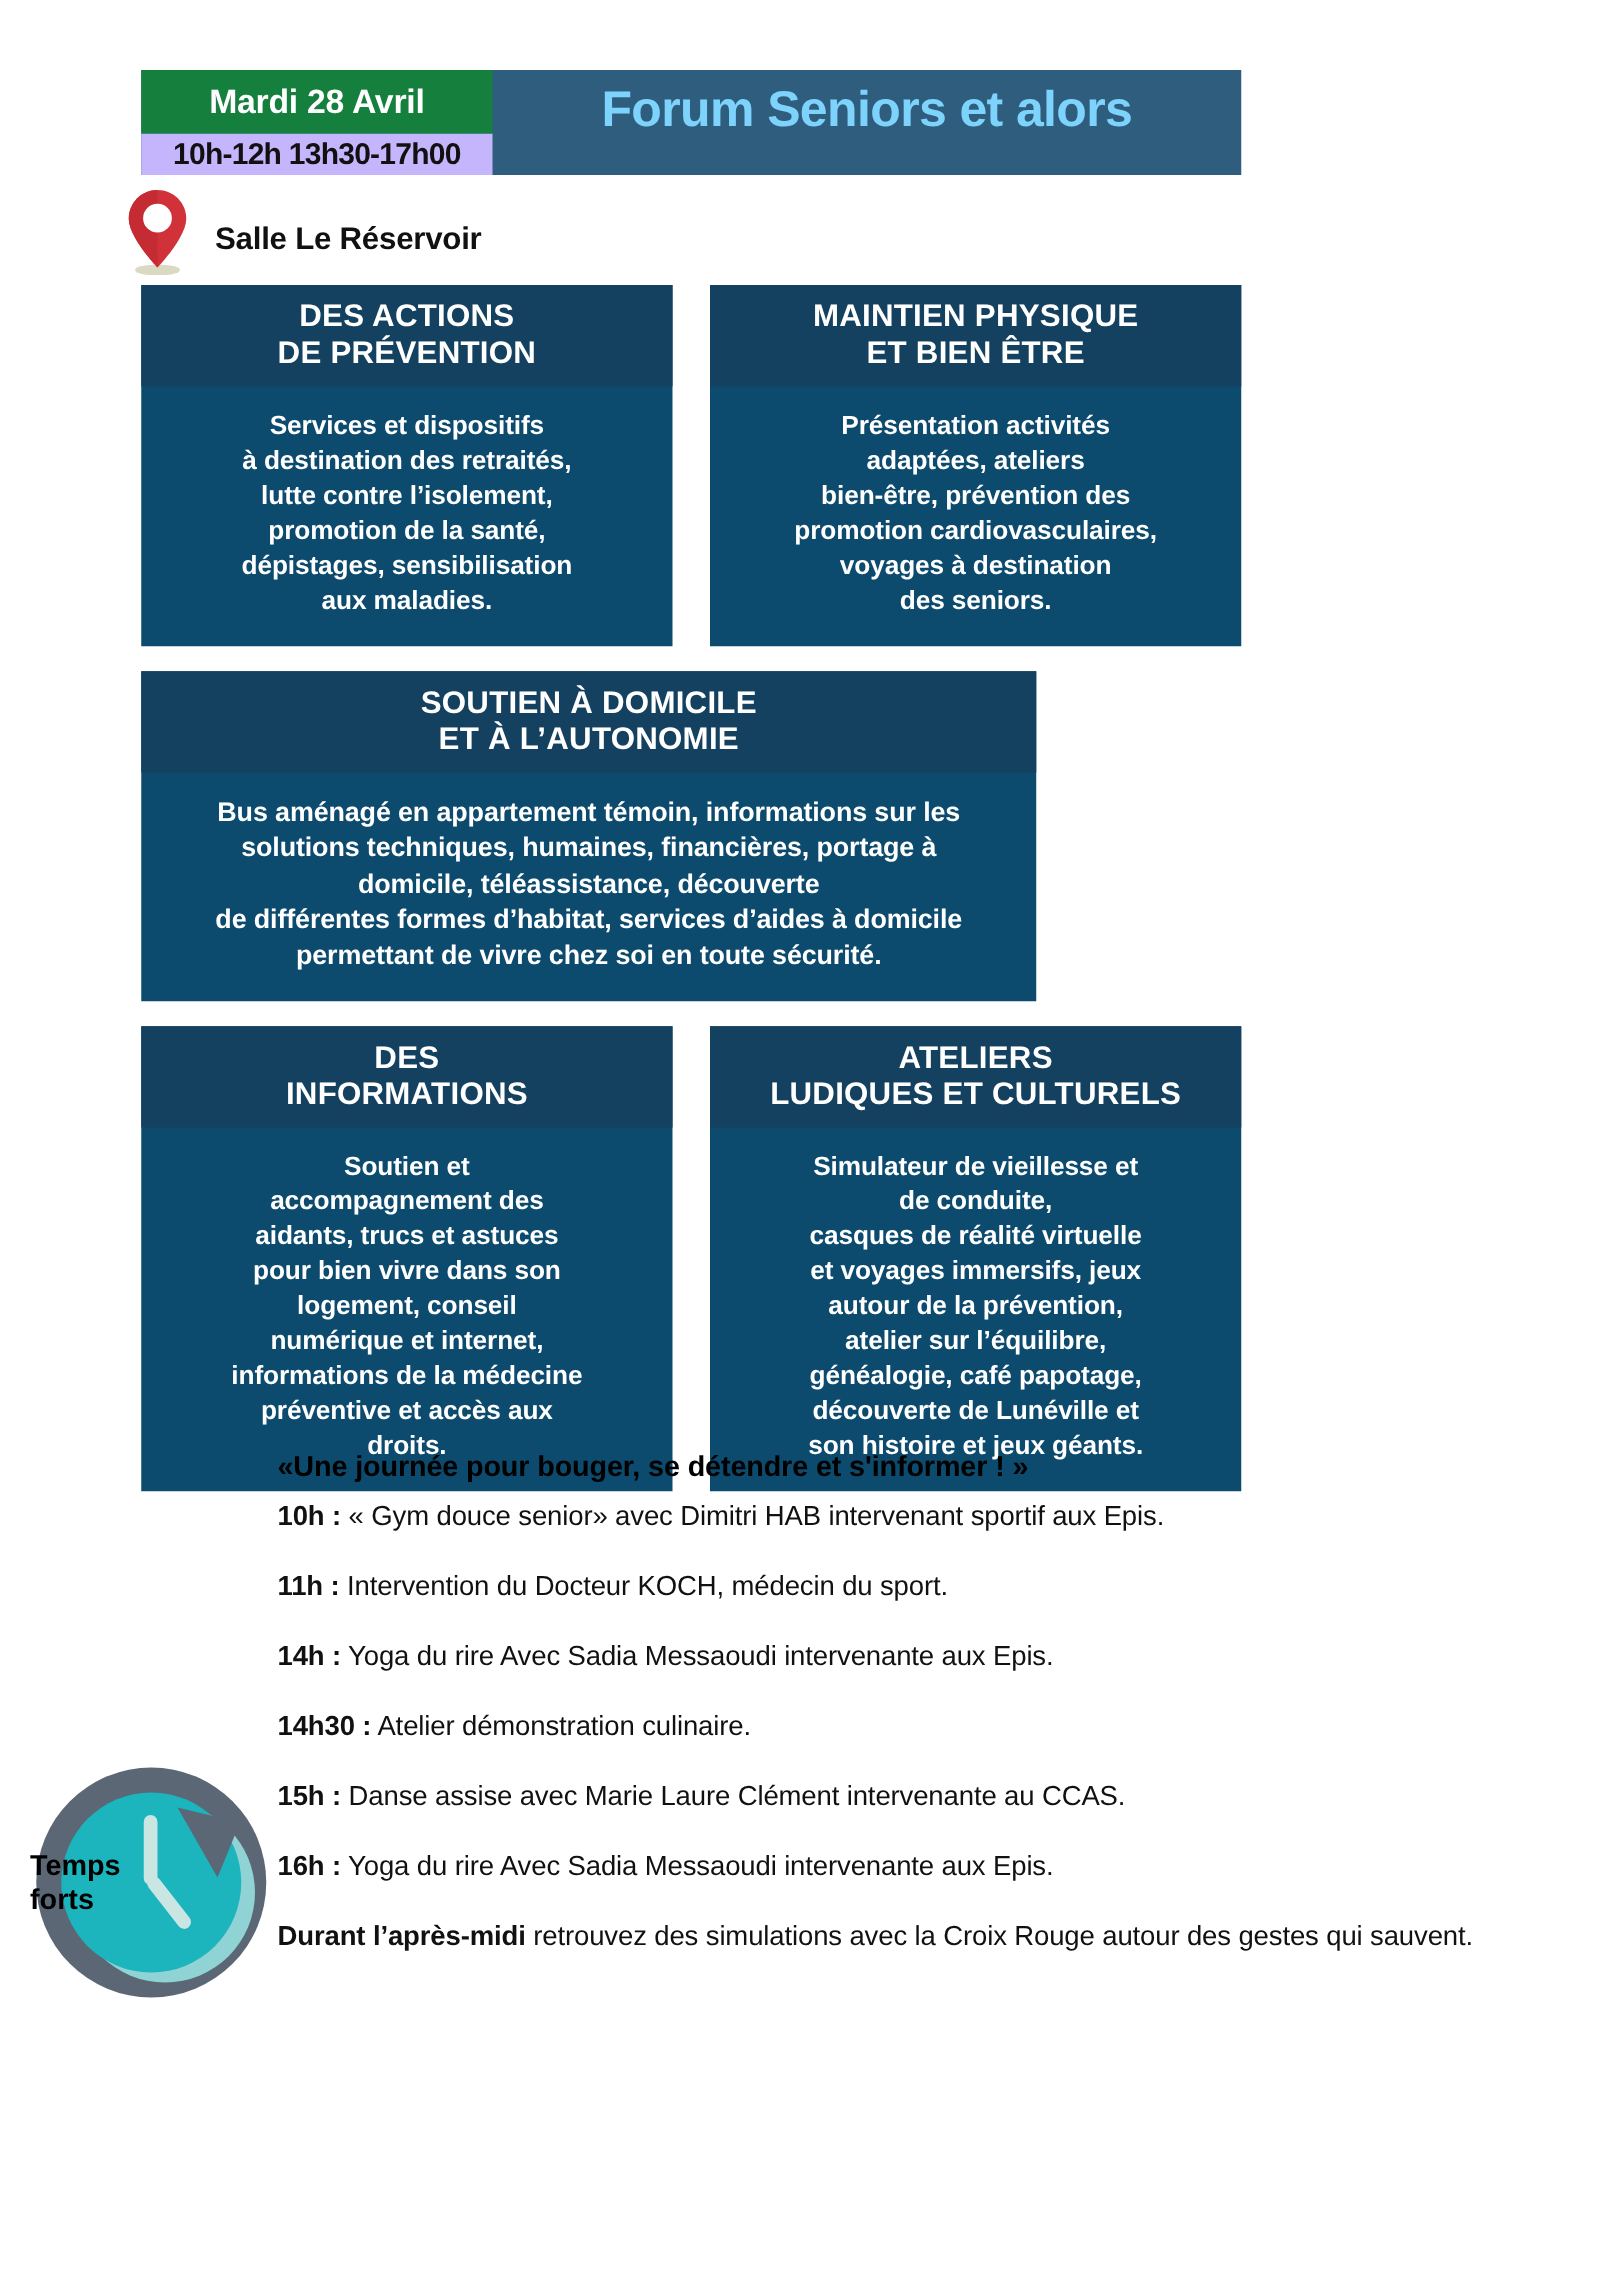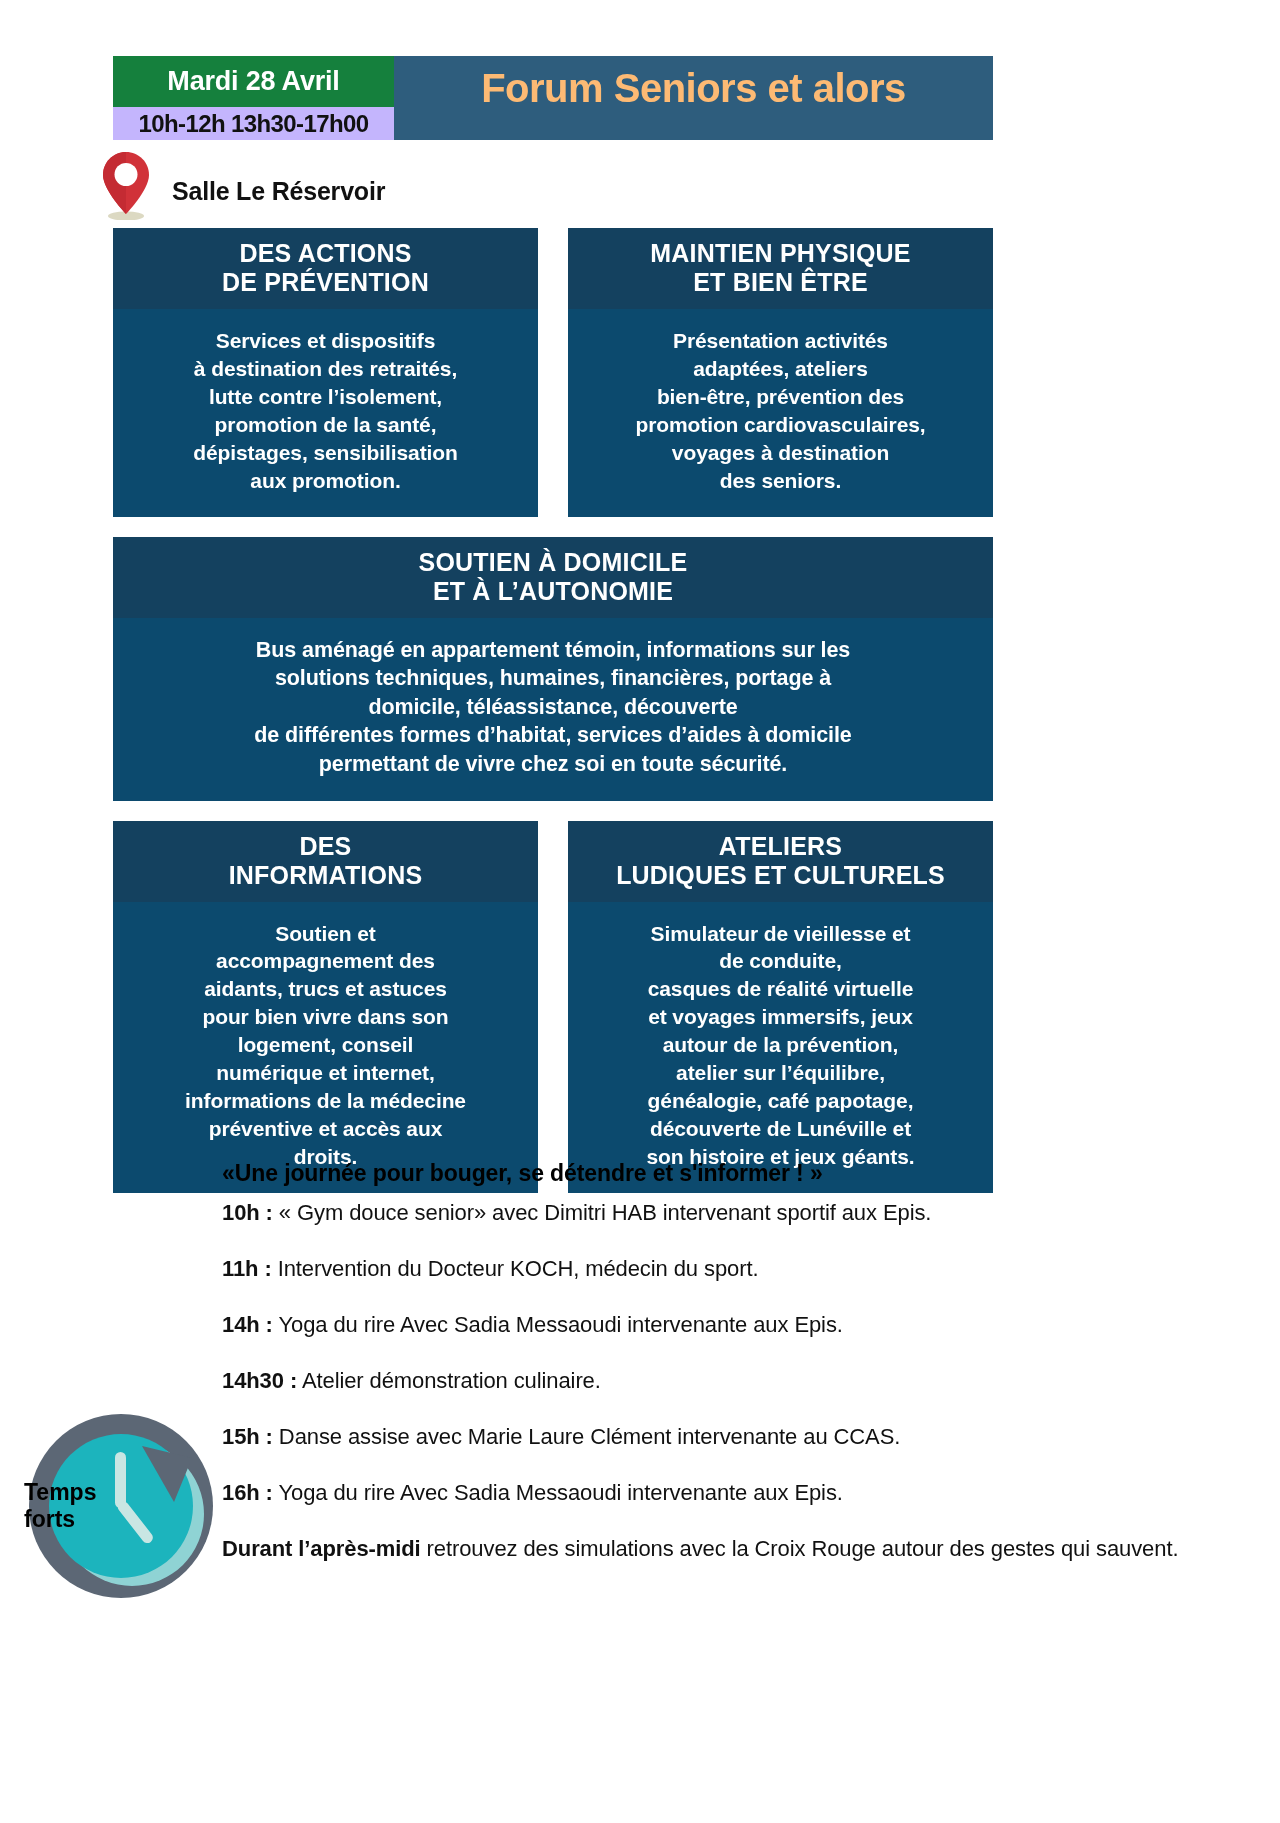--- a/index.html
+++ b/index.html
@@ -61,21 +61,21 @@
     display: flex;
     align-items: center;
     justify-content: center;
   }
 
   .header-title {
     flex: 1 1 auto;
     display: flex;
     align-items: center;
     justify-content: center;
-    color: #fdba74;
+    color: #7dd3fc;
     font-size: 40px;
     font-weight: 700;
     letter-spacing: -0.5px;
     padding-bottom: 20px;
   }
 
   
   .location {
     position: absolute;
     left: 100px;
@@ -118,21 +118,21 @@
     margin-bottom: 20px;
   }
 
   .card {
     background: #0c4a6e;
     display: flex;
     flex-direction: column;
   }
 
   .card.half { width: 425px; }
-  .card.full { width: 880px; justify-content: space-between; }
+  .card.full { width: 716px; justify-content: space-between; }
 
   .card-header {
     background: #14415f;
     color: #ffffff;
     text-align: center;
     font-size: 25px;
     font-weight: 700;
     letter-spacing: 0.2px;
     line-height: 1.16;
     padding: 11px 8px 12px 8px;
@@ -246,21 +246,21 @@
         <div class="card-header">
           <div>DES ACTIONS</div>
           <div>DE PRÉVENTION</div>
         </div>
         <div class="card-body">
           <div>Services et dispositifs</div>
           <div>à destination des retraités,</div>
           <div>lutte contre l’isolement,</div>
           <div>promotion de la santé,</div>
           <div>dépistages, sensibilisation</div>
-          <div>aux promotion.</div>
+          <div>aux maladies.</div>
         </div>
       </div>
 
       <div class="card half">
         <div class="card-header">
           <div>MAINTIEN PHYSIQUE</div>
           <div>ET BIEN ÊTRE</div>
         </div>
         <div class="card-body">
           <div>Présentation activités</div>

